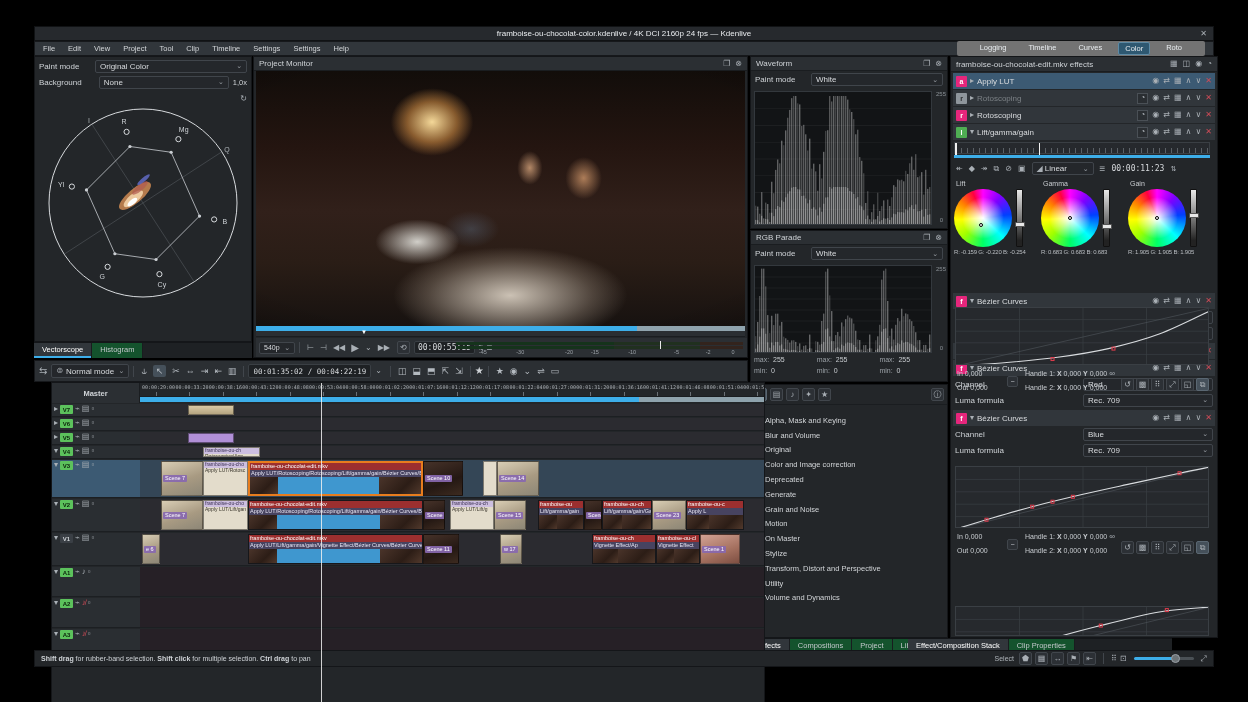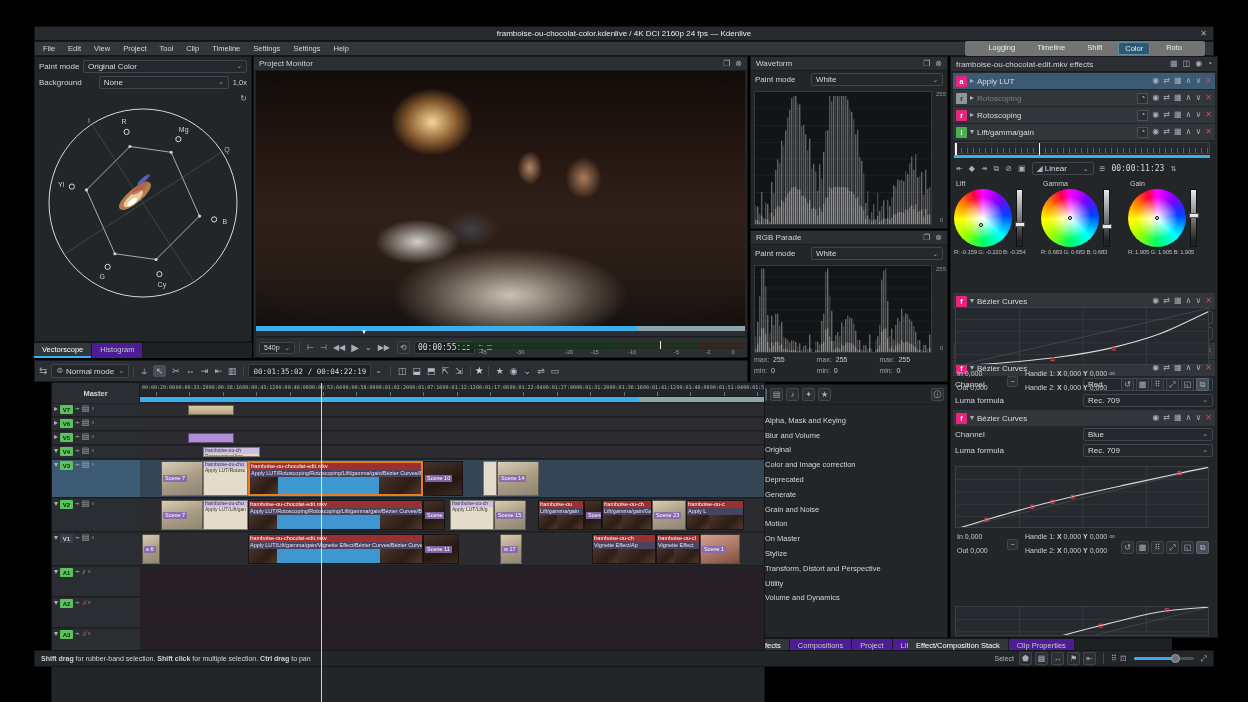--- a/index.html
+++ b/index.html
@@ -10,21 +10,21 @@
 .phead .hicons{margin-left:auto;display:flex;gap:5px}
 .icon{color:#a9afb5;font-size:8px;line-height:1;display:inline-block}
 .icon.red{color:#d04b57}
 .iconbox{width:13px;height:13px;border:1px solid #41464c;background:#2c3035;border-radius:2px;display:flex;align-items:center;justify-content:center}
 .iconbox.pressed{background:#3d4térieur449}
 .iconbox.pressed,.pressed{background:#45505a;border-color:#5a6772}
 .dd{display:flex;align-items:center;background:#24272b;border:1px solid #40454b;border-radius:2px;font-size:8px;color:#d8dbde;padding:0 4px;height:13px}
 .dd .cv{margin-left:auto;font-size:7px;color:#9aa0a6;padding-left:4px}
 .row{display:flex;align-items:center}
 .tabbar{position:absolute;display:flex;background:#1e2124;font-size:7.5px;border-top:1px solid #141619}
-.tab{padding:2px 8px 3px;background:#4c1d95;color:#c3c7cb;border-right:1px solid #191c1f}
+.tab{padding:2px 8px 3px;background:#14532d;color:#c3c7cb;border-right:1px solid #191c1f}
 .tab.active{background:#31363b;color:#fff;box-shadow:inset 0 -2px 0 #3daee9}
 .mono{font-family:"DejaVu Sans Mono",monospace}
 .scopebg{background:#121416;border:1px solid #33383d}
 
 .fxrow{height:16px;margin:1px 2px 0;background:#31363b;display:flex;align-items:center;gap:3px;padding:0 3px;font-size:8px;color:#d8dbde}
 .fxrow.sel{background:#3c5a73}
 .fxrow.dis{color:#7b8085}
 .letterbox{width:11px;height:11px;border-radius:1px;display:flex;align-items:center;justify-content:center;font-size:7px;font-weight:bold;color:#fff}
 .rowicons{margin-left:auto;display:flex;gap:4px;align-items:center}
 .swbox{width:11px;height:11px;border:1px solid #4a5056;background:#2a2e32;display:flex;align-items:center;justify-content:center}
@@ -85,30 +85,30 @@
       <span class="menui">Tool</span>
       <span class="menui">Clip</span>
       <span class="menui">Timeline</span>
       <span class="menui">Settings</span>
       <span class="menui">Settings</span>
       <span class="menui">Help</span>
     </div>
   <div id="ws-tabs" style="margin-left:auto;display:flex;gap:10px;background:#737373;padding:1px 17px;border-radius:2px">
       <span class="wstab">Logging</span>
       <span class="wstab">Timeline</span>
-      <span class="wstab">Shift</span>
+      <span class="wstab">Curves</span>
       <span class="wstab active">Color</span>
       <span class="wstab">Roto</span>
     </div>
 </div>
 
 <div class="panel" style="left:34px;top:56px;width:218px;height:286px">
   <div class="fieldrow" style="height:16px;margin-top:1px">
     <span>Paint mode</span>
-    <div class="dd" style="width:164px;margin-left:auto">
+    <div class="dd" style="width:152px;margin-left:auto">
       <span>Original Color</span>
         <span class="cv">⌄</span>
     </div>
   </div>
   <div class="fieldrow" style="height:16px">
     <span>Background</span>
     <div class="dd" style="width:130px;margin-left:auto">
       <span>None</span>
         <span class="cv">⌄</span>
     </div>

